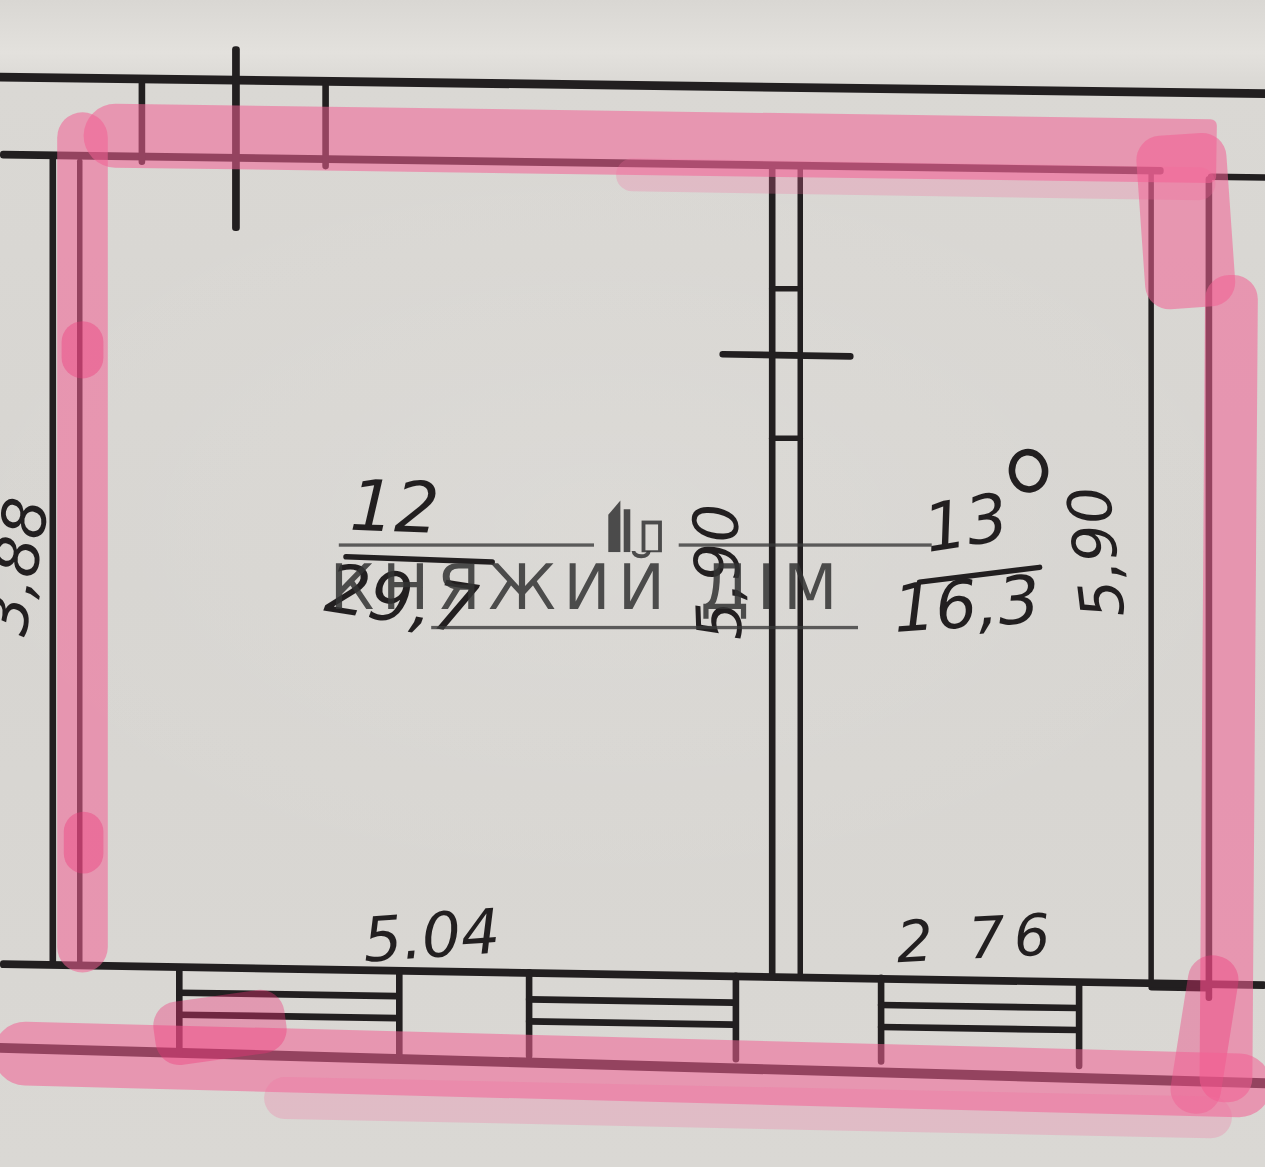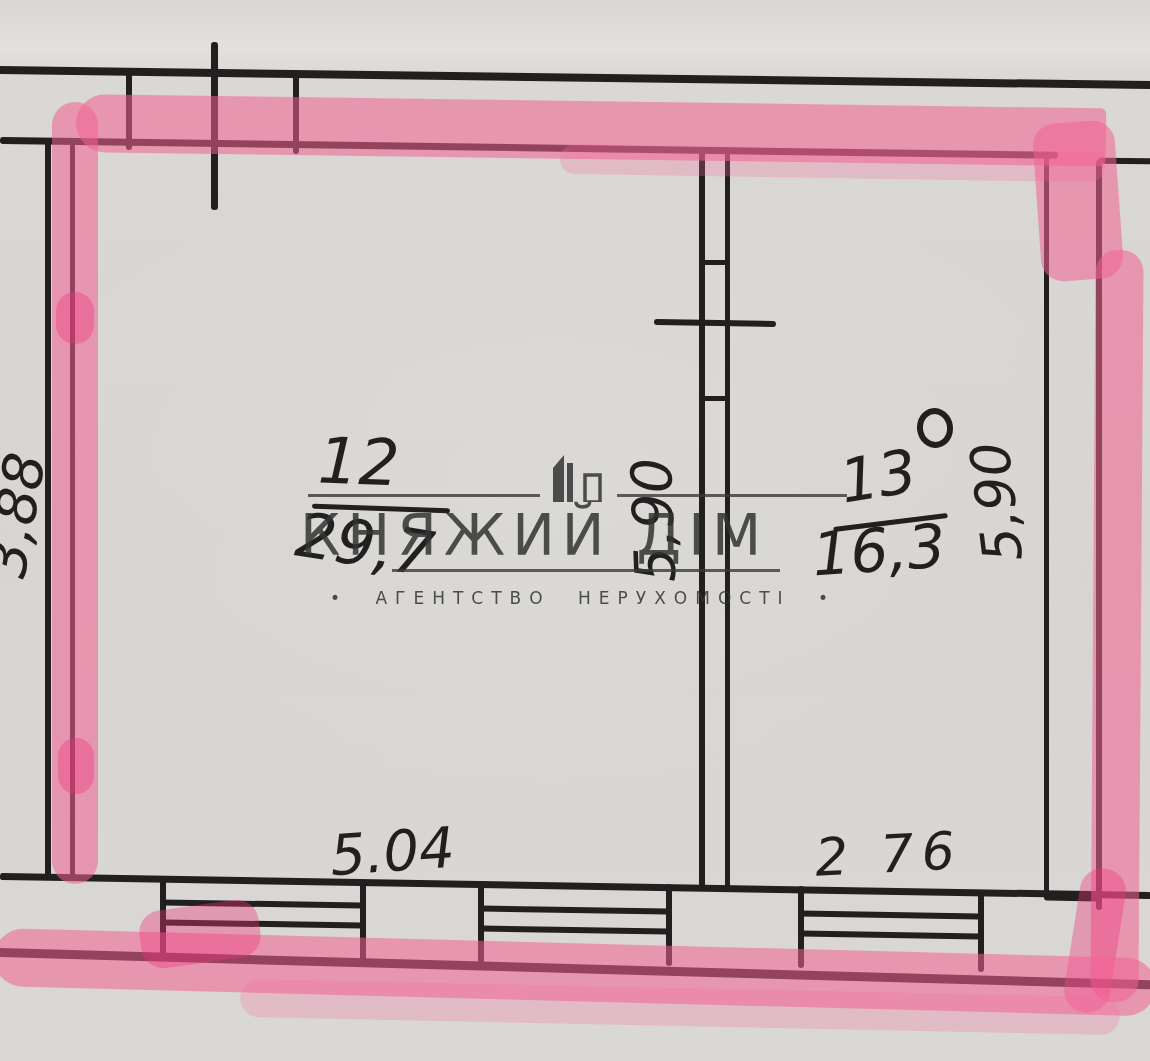--- a/index.html
+++ b/index.html
@@ -104,19 +104,14 @@
     <svg width="74" height="52" viewBox="0 0 74 52">
       <path d="M12 52 V18 L23 5 V52 Z" fill="#333"></path>
       <path d="M26 52 V13 h6 V52 Z" fill="#333"></path>
       <rect x="44" y="25" width="15" height="27" fill="none" stroke="#333" stroke-width="3.5"></rect>
     </svg>
   </div>
   <div class="wm-line" style="left:308px;top:494px;width:232px;height:3px;"></div>
   <div class="wm-line" style="left:617px;top:494px;width:230px;height:3px;"></div>
   <div class="wm wm-title" style="left:534px;top:502px;transform:translateX(-50%);">КНЯЖИЙ ДІМ</div>
   <div class="wm-line" style="left:392px;top:569px;width:388px;height:3px;"></div>
-  <div class="wm wm-sub" style="left:583px;top:588px;transform:translateX(-50%);">
-    <span>•</span>
-    <span>АГЕНТСТВО НЕРУХОМОСТІ</span>
-    <span>•</span>
-  </div>
 
 </div>
 
 </body></html>

